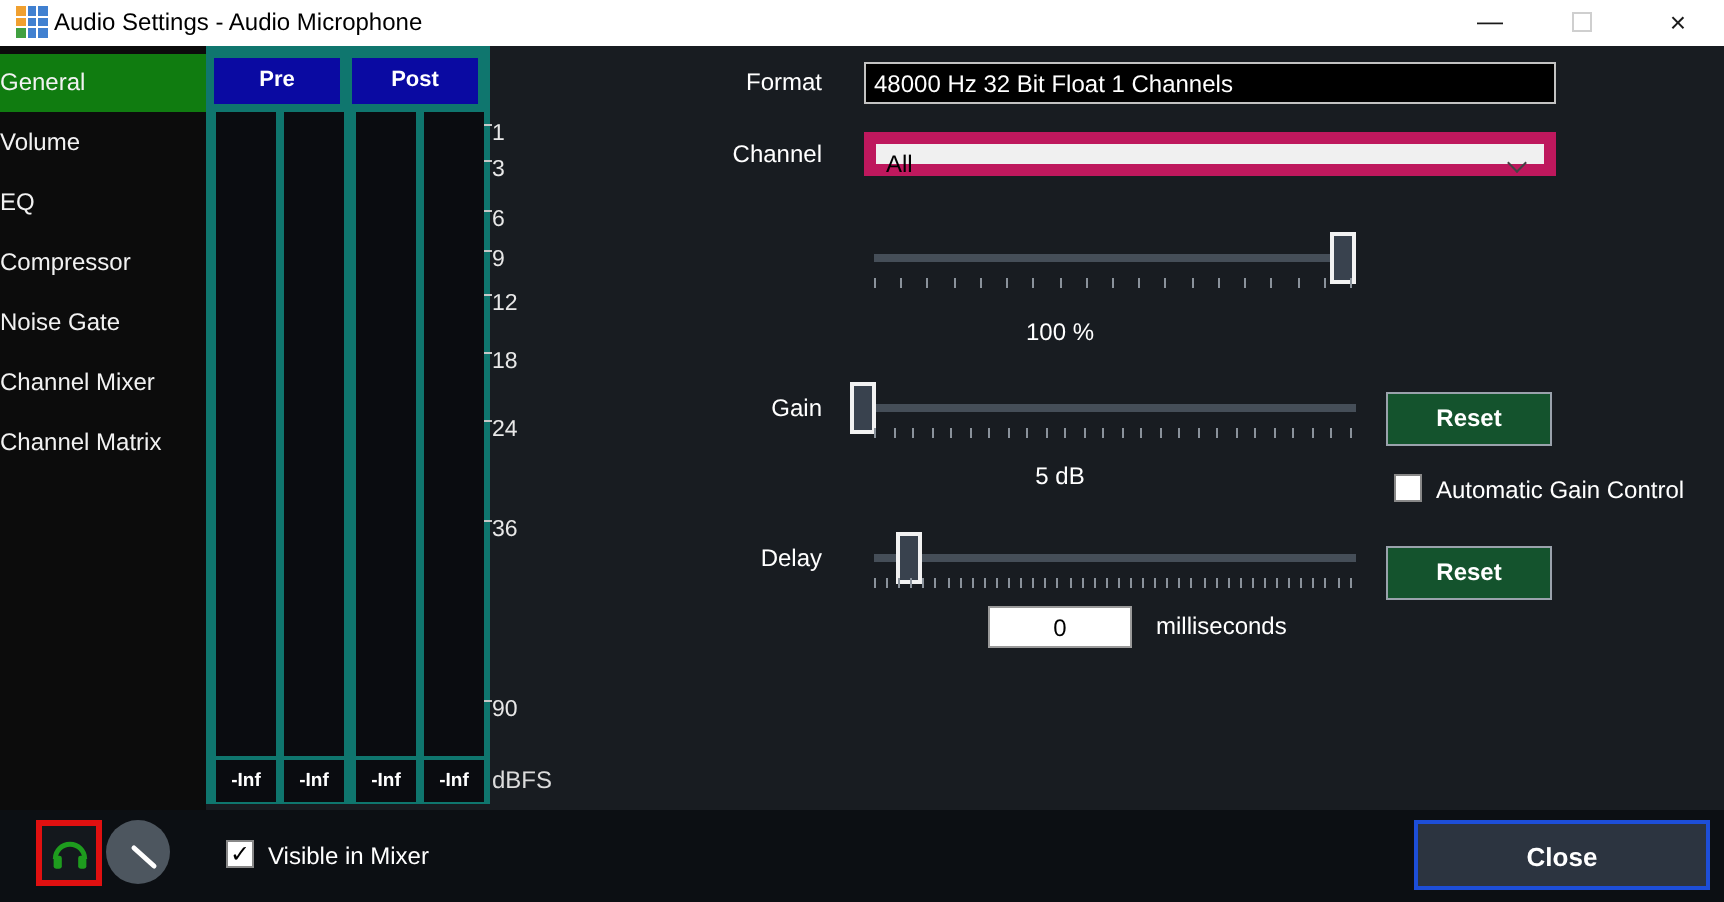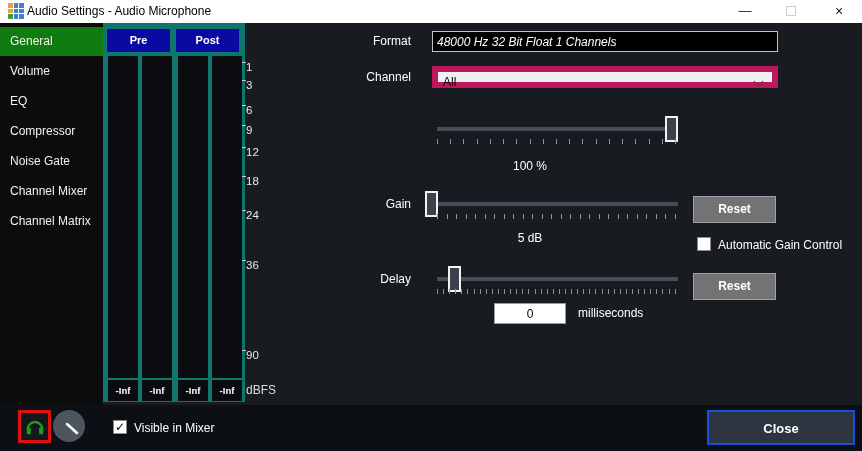--- a/index.html
+++ b/index.html
@@ -17,21 +17,21 @@
   .cap-btn { position:absolute; top:0; width:46px; height:23px; text-align:center; line-height:22px;
              font-size:13px; color:#1a1a1a; cursor:default; }
   .cap-min { right:94px; }
   .cap-max { right:48px; }
   .cap-close { right:0; font-size:14px; }
   .max-box { display:inline-block; width:10px; height:10px; border:1px solid #cfcfcf; margin-top:6px; }
 
   
   .sidebar { position:absolute; left:0; top:23px; width:103px; height:382px; background:#0c0c0c; }
   .side-item { position:absolute; left:0; width:103px; height:29px; line-height:29px;
-               padding-left:10px; font-size:12px; color:#f2f2f2; cursor:pointer; white-space:nowrap; }
+               font-size:12px; color:#f2f2f2; cursor:pointer; white-space:nowrap; }
   .side-item.selected { background:#107c10; }
 
   
   .meter-panel { position:absolute; left:103px; top:23px; width:142px; height:379px; background:#0f766e; }
   .meter-header { position:absolute; top:6px; width:63px; height:23px; background:#0a0aa2;
                   color:#fff; font-weight:bold; font-size:11px; text-align:center; line-height:23px; }
   .hdr-pre { left:4px; } .hdr-post { left:73px; }
   .meter-col { position:absolute; top:33px; width:30px; height:322px; background:#0a0c10; }
   .mc1 { left:5px; } .mc2 { left:39px; } .mc3 { left:75px; } .mc4 { left:109px; }
   .inf-box { position:absolute; top:357px; width:30px; height:21px; background:#0a0c10;
@@ -39,35 +39,35 @@
   .scale { position:absolute; left:246px; top:0; width:40px; height:451px; }
   .scale-label { position:absolute; left:0; font-size:11.5px; color:#e8e8e8; }
   .scale-label::before { content:""; position:absolute; left:-4px; top:1px; width:4px; height:1px; background:#c8c8c8; }
   .scale-unit { position:absolute; left:0; top:383px; font-size:12px; color:#dcdcdc; }
 
   
   .ctl-label { position:absolute; left:280px; width:131px; text-align:right;
                font-size:12px; font-weight:normal; color:#fff; white-space:nowrap; }
   .format-input { position:absolute; left:432px; top:31px; width:346px; height:21px;
                   background:#000; color:#fff; border:1px solid #c2c2c2; font-size:12px;
-                  font-family:"Liberation Sans","DejaVu Sans",sans-serif; padding:0 4px;font-style:italic; }
+                  font-family:"Liberation Sans","DejaVu Sans",sans-serif; padding:0 4px; }
   .channel-select { position:absolute; left:432px; top:66px; width:346px; height:22px;
                     background:#f0f0f0; border:6px solid #be185d; color:#000; font-size:12px;
                     line-height:20px; padding-left:5px; cursor:default; }
   .chevron { position:absolute; right:9px; top:6px; width:8px; height:8px; }
   .chevron::before { content:""; position:absolute; left:0; top:0; width:6px; height:6px;
                      border-right:1.5px solid #444; border-bottom:1.5px solid #444; transform:rotate(45deg); }
 
   .slider-track { position:absolute; left:437px; width:241px; height:4px; background:#454e58; }
   .slider-thumb { position:absolute; width:13px; height:26px; background:#39424e; border:2px solid #f2f2f2; }
   .ticks { position:absolute; left:437px; width:239px; height:5px; display:flex; justify-content:space-between; }
   .tick { width:1px; height:5px; background:#8a929b; }
   .value-row { position:absolute; left:410px; width:240px; text-align:center; font-size:12px; color:#fff; }
 
-  .reset-btn { position:absolute; left:693px; width:83px; height:27px; background:#737373;
+  .reset-btn { position:absolute; left:693px; width:83px; height:27px; background:#14532d;
                border:1px solid #9aa2ac; color:#fff; font-weight:bold; font-size:12px;
                text-align:center; line-height:25px; cursor:pointer; }
   .checkbox { position:absolute; width:14px; height:14px; background:#fff; border:1px solid #888;
               text-align:center; line-height:13px; font-size:12px; color:#000; cursor:pointer; }
   .agc-label { position:absolute; left:718px; top:238px; font-size:12px; color:#fff; white-space:nowrap; }
 
   .delay-input { position:absolute; left:494px; top:303px; width:72px; height:21px; background:#fff;
                  color:#000; border:1px solid #9a9a9a; text-align:center; font-size:12px;
                  font-family:"Liberation Sans","DejaVu Sans",sans-serif; }
   .ms-label { position:absolute; left:578px; top:306px; font-size:12px; color:#fff; }

